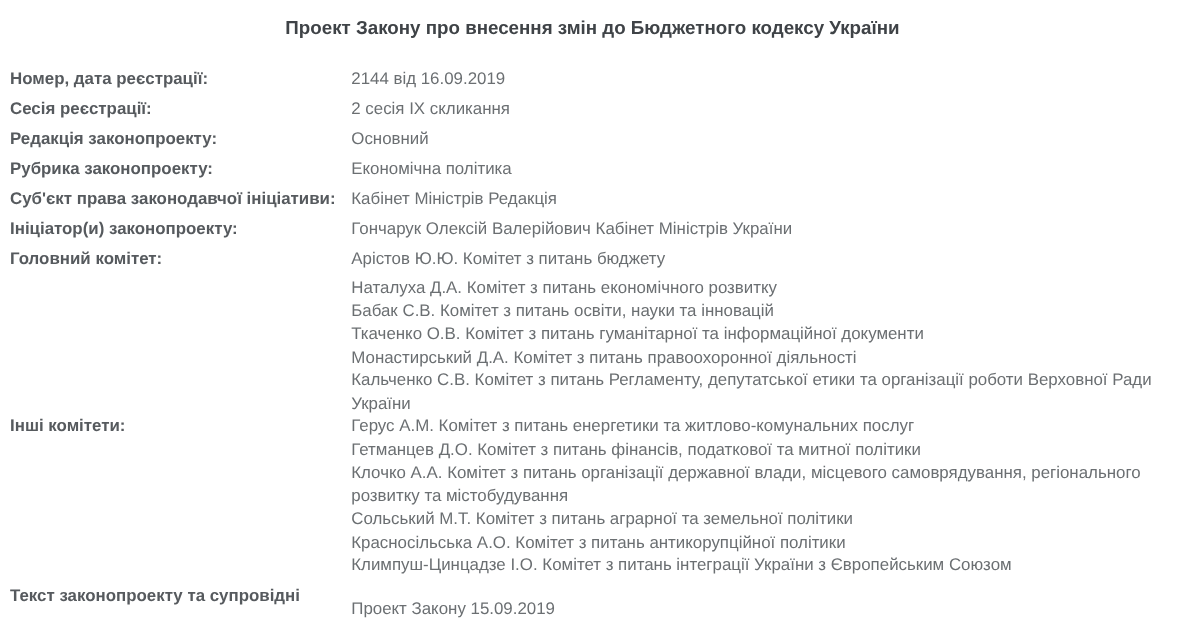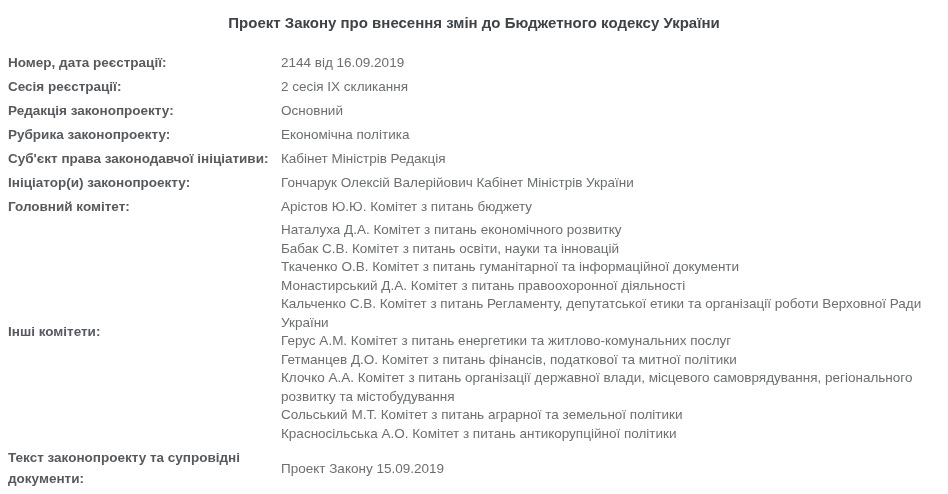--- a/index.html
+++ b/index.html
@@ -97,20 +97,21 @@
           <div class="value-line">Наталуха Д.А. Комітет з питань економічного розвитку</div>
           <div class="value-line">Бабак С.В. Комітет з питань освіти, науки та інновацій</div>
           <div class="value-line">Ткаченко О.В. Комітет з питань гуманітарної та інформаційної документи</div>
           <div class="value-line">Монастирський Д.А. Комітет з питань правоохоронної діяльності</div>
           <div class="value-line">Кальченко С.В. Комітет з питань Регламенту, депутатської етики та організації роботи Верховної Ради України</div>
           <div class="value-line">Герус А.М. Комітет з питань енергетики та житлово-комунальних послуг</div>
           <div class="value-line">Гетманцев Д.О. Комітет з питань фінансів, податкової та митної політики</div>
           <div class="value-line">Клочко А.А. Комітет з питань організації державної влади, місцевого самоврядування, регіонального розвитку та містобудування</div>
           <div class="value-line">Сольський М.Т. Комітет з питань аграрної та земельної політики</div>
           <div class="value-line">Красносільська А.О. Комітет з питань антикорупційної політики</div>
+          <div class="value-line">Климпуш-Цинцадзе І.О. Комітет з питань інтеграції України з Європейським Союзом</div>
         </div>
   </div>
 
   <div class="row last">
     <div class="label">Текст законопроекту та супровідні документи:</div>
     <div class="values">
           <div class="value-line">Проект Закону 15.09.2019</div>
         </div>
   </div>
 </div>

